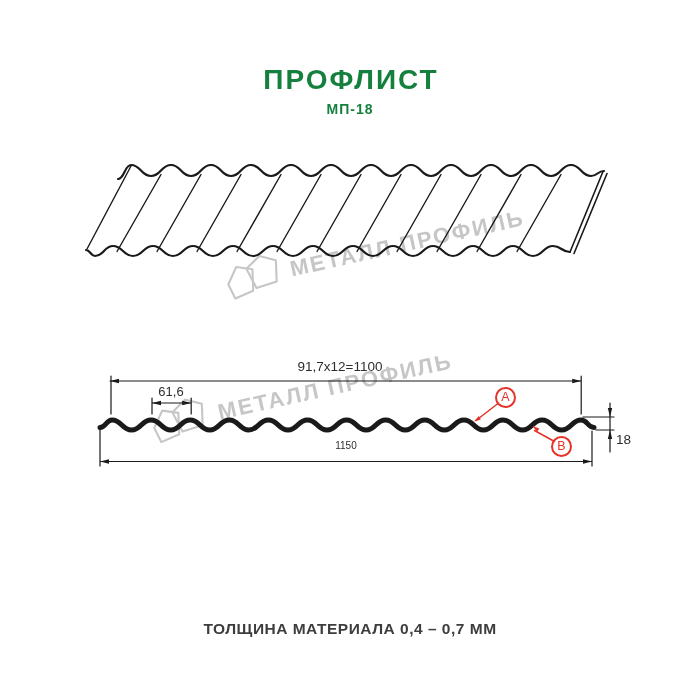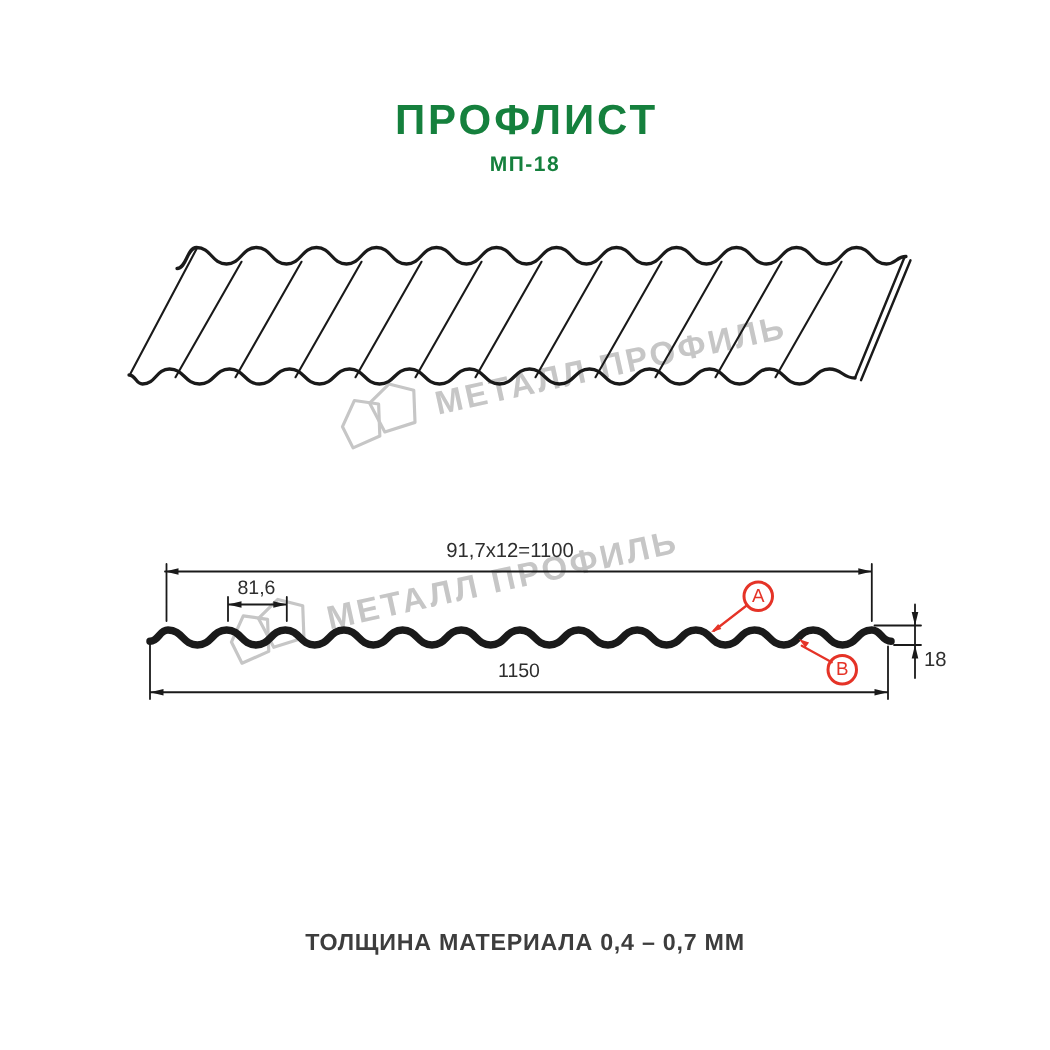--- a/index.html
+++ b/index.html
@@ -33,21 +33,21 @@
   .stroke-ink{stroke:var(--ink);fill:none;stroke-linecap:round;}
   .fill-ink{fill:var(--ink);stroke:none;}
   .stroke-red{stroke:var(--red);fill:none;stroke-linecap:round;}
   .fill-red{fill:var(--red);stroke:none;}
   .w12{stroke-width:1.2;} .w14{stroke-width:1.4;} .w15{stroke-width:1.5;}
   .w16{stroke-width:1.6;} .w22{stroke-width:2.2;} .w50{stroke-width:5;stroke-linejoin:round;}
   
   .dim-label{position:absolute;z-index:3;color:#2e2e2e;line-height:1.1;text-align:center;}
   #lab-top{left:240px;top:360px;width:200px;text-align:center;font-size:13.5px;}
   #lab-pitch{left:141px;top:385px;width:60px;text-align:center;font-size:13px;}
-  #lab-overall{left:296px;top:440px;width:100px;text-align:center;font-size:13px;}
+  #lab-overall{left:296px;top:440px;width:100px;text-align:center;font-size:10px;}
   #lab-height{left:616px;top:433px;font-size:13.5px;}
   
   .callout{
     position:absolute;z-index:3;width:21px;height:21px;box-sizing:border-box;
     border:2px solid var(--red);border-radius:50%;
     display:flex;align-items:center;justify-content:center;
     color:var(--red);font-size:12.5px;line-height:1;background:transparent;
   }
   #callout-a{left:495px;top:387px;}
   #callout-b{left:551px;top:436px;}
@@ -91,21 +91,21 @@
   <g>
     <path id="p-cswave" class="stroke-ink w50" d="M100 427.5 C106 427.5 106 420 112 420 C121.8 420 121.8 430 131.6 430 C141.3 430 141.3 420 151.1 420 C160.9 420 160.9 430 170.7 430 C180.4 430 180.4 420 190.2 420 C200 420 200 430 209.8 430 C219.5 430 219.5 420 229.3 420 C239.1 420 239.1 430 248.9 430 C258.6 430 258.6 420 268.4 420 C278.2 420 278.2 430 288 430 C297.7 430 297.7 420 307.5 420 C317.3 420 317.3 430 327.1 430 C336.8 430 336.8 420 346.6 420 C356.4 420 356.4 430 366.2 430 C375.9 430 375.9 420 385.7 420 C395.5 420 395.5 430 405.3 430 C415 430 415 420 424.8 420 C434.6 420 434.6 430 444.4 430 C454.1 430 454.1 420 463.9 420 C473.7 420 473.7 430 483.5 430 C493.2 430 493.2 420 503 420 C512.8 420 512.8 430 522.6 430 C532.3 430 532.3 420 542.1 420 C551.9 420 551.9 430 561.7 430 C571.4 430 571.4 420 581.2 420 C587.6 420 587.6 427.5 594 427.5"></path>
     <path id="p-dimlines" class="stroke-ink w12" d="M111 376 V414 M581.2 376 V414 M110 381 H581.2 M152 398 V414 M191.2 398 V414 M152 403 H191.2 M100 429 V466 M592 431 V466 M100 461.5 H592 M583 417 H614 M596 430 H614 M610 403 V452"></path>
     <path id="p-arrows" class="fill-ink" d="M110 381 L119 378.8 L119 383.2 Z M581.2 381 L572.2 378.8 L572.2 383.2 Z M152 403 L161 400.8 L161 405.2 Z M191.2 403 L182.2 400.8 L182.2 405.2 Z M100 461.5 L109 459.3 L109 463.7 Z M592 461.5 L583 459.3 L583 463.7 Z M610 417 L607.8 408 L612.2 408 Z M610 430 L607.8 439 L612.2 439 Z "></path>
     <path id="p-leaders" class="stroke-red w15" d="M498 403.5 L476 420.5 M554.5 441.5 L534.5 430.5"></path>
     <path id="p-leaderheads" class="fill-red" d="M474 421.5 L478.8 416 L480.9 419.4 Z M532.5 426 L539.4 428.4 L537 431.7 Z"></path>
   </g>
 </svg>
 
 <div id="lab-top" class="dim-label">91,7x12=1100</div>
-<div id="lab-pitch" class="dim-label">81,6</div>
+<div id="lab-pitch" class="dim-label">61,6</div>
 <div id="lab-overall" class="dim-label">1150</div>
 <div id="lab-height" class="dim-label">18</div>
 
 <div id="callout-a" class="callout">
   <span>A</span>
 </div>
 <div id="callout-b" class="callout">
   <span>B</span>
 </div>
 

